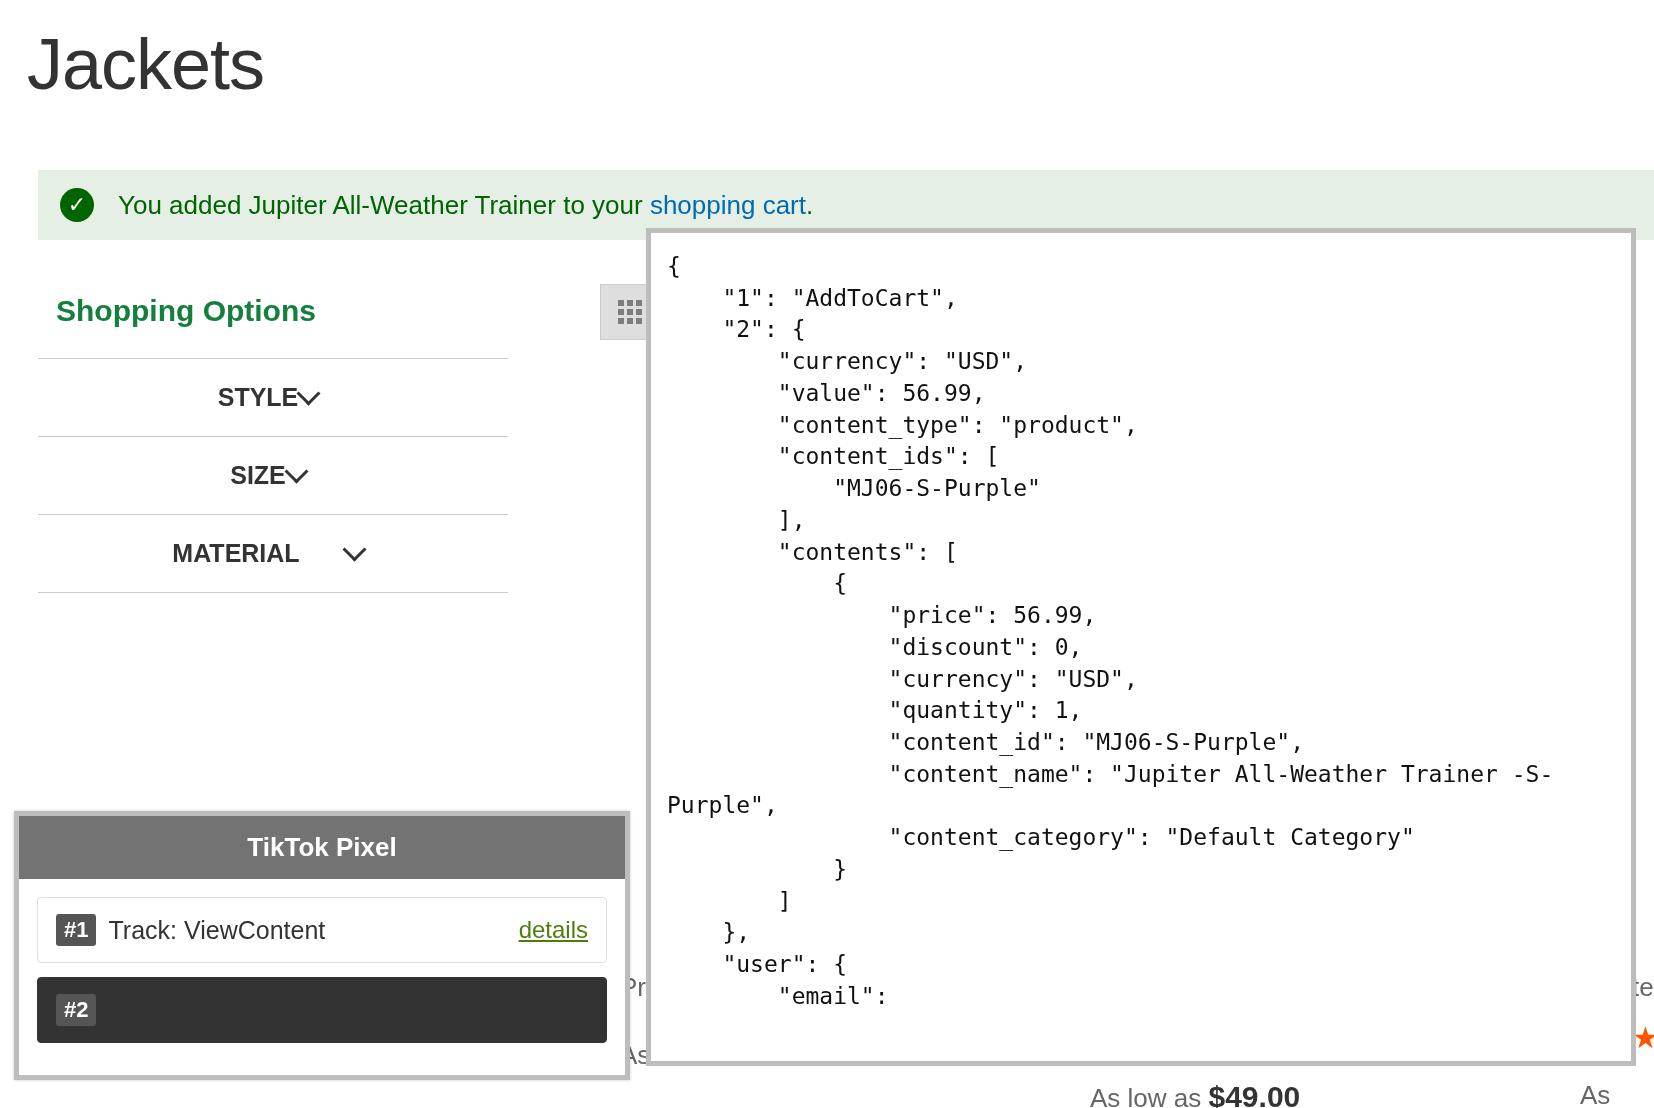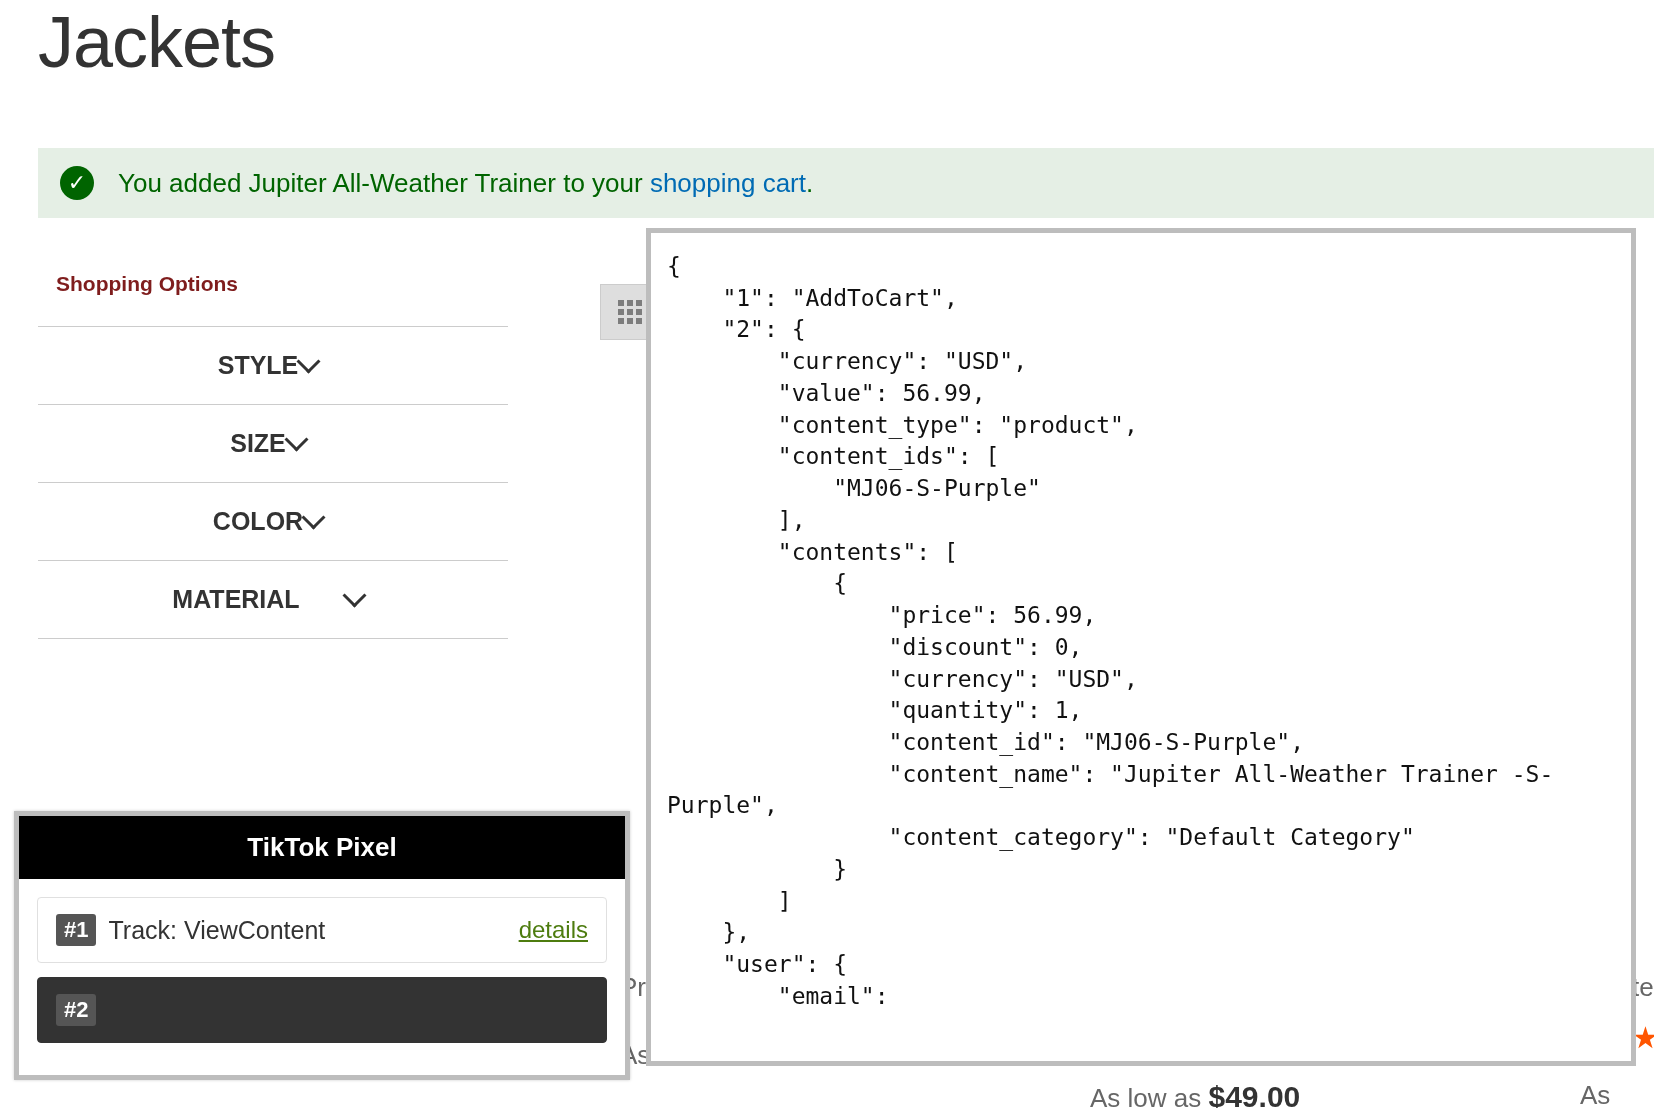--- a/index.html
+++ b/index.html
@@ -10,23 +10,23 @@
     height: 1108px;
     position: relative;
     overflow: hidden;
     color: #333;
   }
 
   .page-title {
     font-size: 72px;
     font-weight: 300;
     color: #333333;
-    padding: 0 0 0 38px;
+    padding: 0 0 0 27px;
     line-height: 1;
-    margin-top: 6px;
+    margin-top: 28px;
     letter-spacing: -1px;
   }
 
   .success-banner {
     margin: 70px 0 0 38px;
     background: #e5efe5;
     display: flex;
     align-items: center;
     padding: 18px 24px 18px 22px;
     font-size: 26px;
@@ -51,23 +51,23 @@
   .main-area {
     display: flex;
     margin-top: 40px;
     padding-left: 38px;
   }
 
   .sidebar {
     width: 470px;
   }
   .sidebar-title {
-    font-size: 21px;
+    font-size: 30px;
     font-weight: 600;
-    color: #7f1d1d;
+    color: #15803d;
     padding: 14px 18px 30px 18px;
   }
   .filter-row {
     border-top: 1px solid #cccccc;
     padding: 24px 26px 24px 18px;
     display: flex;
     justify-content: center;
     align-items: center;
     cursor: pointer;
     font-size: 25px;
@@ -118,21 +118,21 @@
   .pixel-panel {
     position: absolute;
     left: 14px;
     bottom: 28px;
     width: 616px;
     border: 5px solid #bdbdbd;
     background: #ffffff;
     box-shadow: 0 0 3px rgba(0,0,0,0.2);
   }
   .pixel-header {
-    background: #000000;
+    background: #737373;
     color: #ffffff;
     text-align: center;
     font-size: 26px;
     font-weight: 600;
     padding: 16px 0;
   }
   .pixel-body {
     padding: 18px;
     background: #fff;
   }
@@ -227,24 +227,20 @@
 <div class="main-area">
   <div class="sidebar">
     <div class="sidebar-title">Shopping Options</div>
 
     <div class="filter-row">
       <span>STYLE</span>
       <span class="chevron"></span>
     </div>
     <div class="filter-row">
       <span>SIZE</span>
-      <span class="chevron"></span>
-    </div>
-    <div class="filter-row">
-      <span>COLOR</span>
       <span class="chevron"></span>
     </div>
     <div class="filter-row">
       <span>MATERIAL</span>
       <span class="chevron"></span>
     </div>
   </div>
 </div>
 
 <div class="grid-icon-btn">

